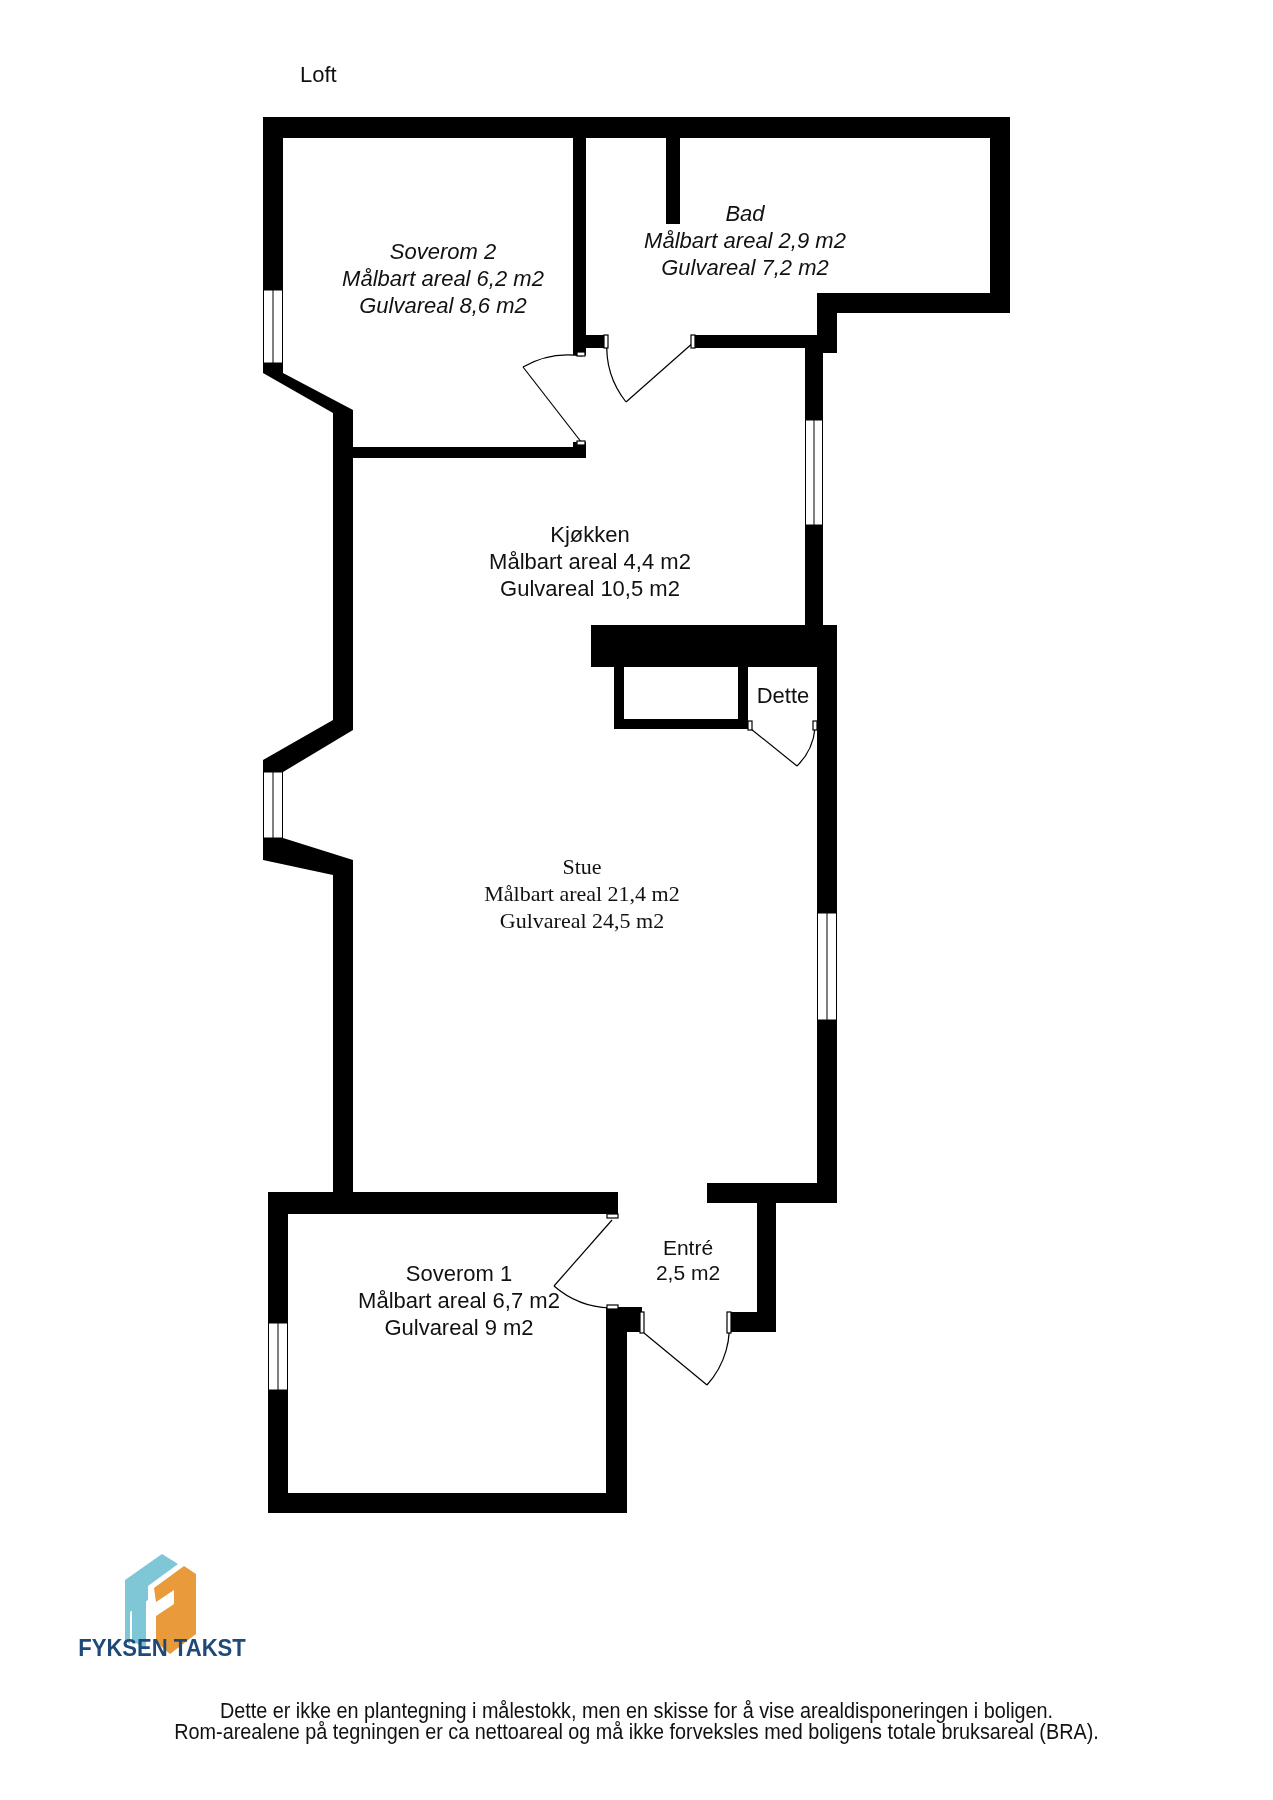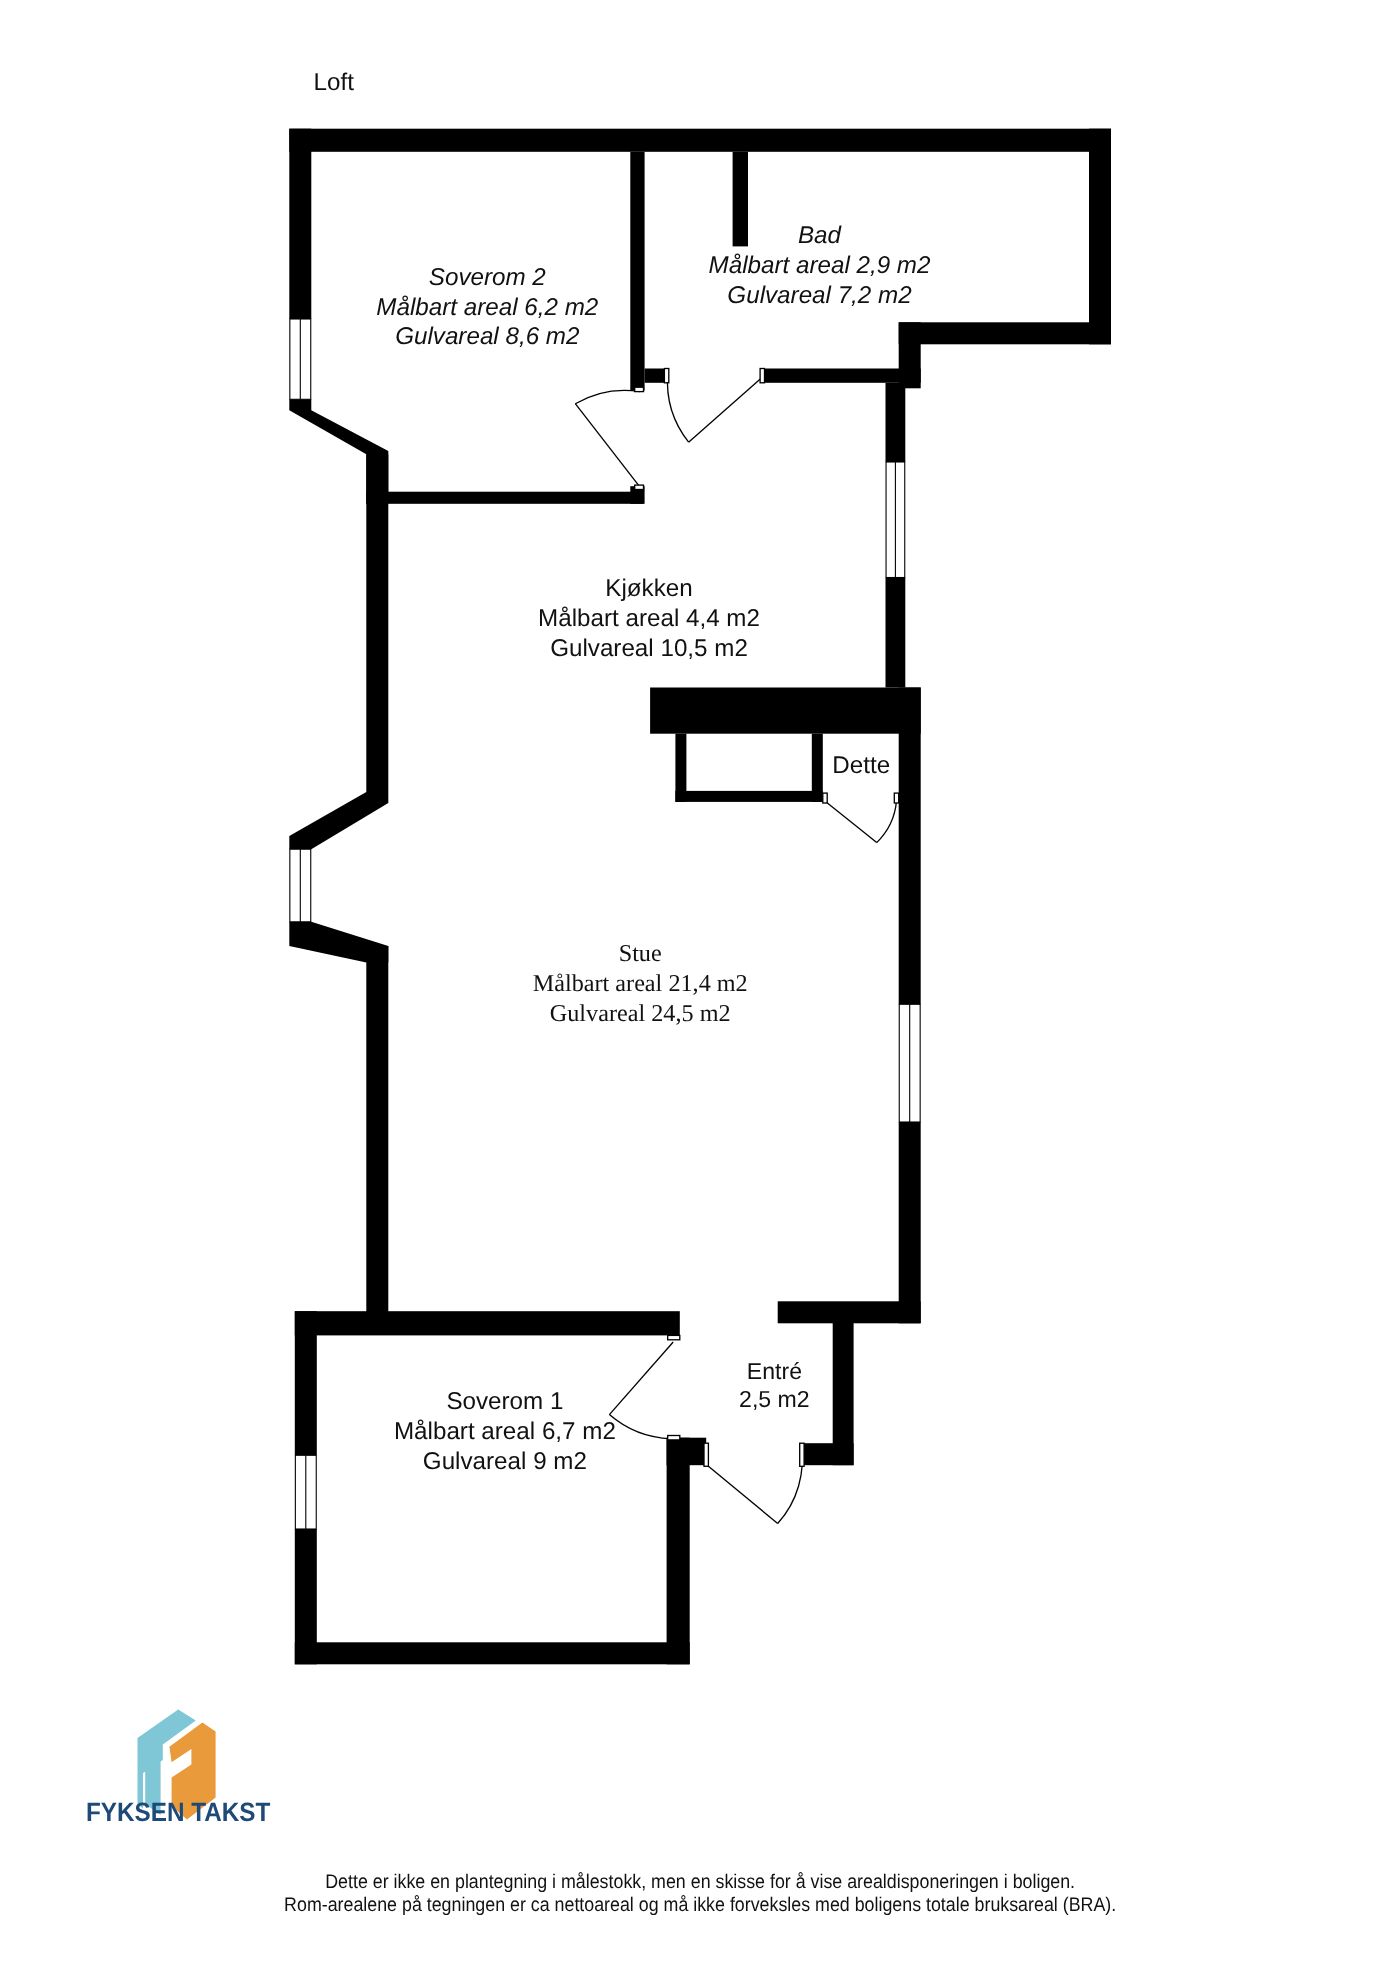--- a/index.html
+++ b/index.html
@@ -2,27 +2,27 @@
 <html><head>
 <meta charset="utf-8">
 <style>
   html, body { margin: 0; padding: 0; background: #ffffff; }
   body { width: 1273px; height: 1800px; position: relative; overflow: hidden;
          font-family: "Liberation Sans", "DejaVu Sans", sans-serif; color: #111; }
   #plan { position: absolute; left: 0; top: 0; width: 1273px; height: 1800px; }
   .lbl { position: absolute; text-align: center; font-size: 22px; line-height: 27px;
          white-space: nowrap; transform: translateX(-50%); color: #111; }
   .lbl div { display: block; }
-  .floor-label { position: absolute; left: 285px; top: 62px; font-size: 22px; color: #111; }
+  .floor-label { position: absolute; left: 300px; top: 62px; font-size: 22px; color: #111; }
   .logo { position: absolute; left: 70px; top: 1550px; width: 185px; height: 120px; }
   .logo-text { position: absolute; left: 62px; top: 1634px; width: 200px; text-align: center;
                font-weight: bold; font-size: 24px; color: #1d4a78; letter-spacing: 0px;
                transform: scaleX(0.92); transform-origin: center; }
   .disclaimer { position: absolute; left: 0; top: 1700px; width: 1273px; text-align: center;
-                font-size: 18px; line-height: 21px; color: #111; }
+                font-size: 22px; line-height: 21px; color: #111; }
   .disclaimer div { transform: scaleX(0.9); transform-origin: center; }
 </style>
 </head>
 <body>
 
 <svg id="plan" viewBox="0 0 1273 1800" xmlns="http://www.w3.org/2000/svg">
   <g fill="#000">
 
     <rect x="263" y="117" width="747" height="21"></rect>
 
@@ -155,21 +155,21 @@
 <div class="lbl" style="left:783px; top:682px;">
   <div>Dette</div>
 </div>
 
 <div class="lbl" style="left:582px; top:853px;font-family:Liberation Serif, serif;">
   <div>Stue</div>
   <div>Målbart areal 21,4 m2</div>
   <div>Gulvareal 24,5 m2</div>
 </div>
 
-<div class="lbl" style="left:704px; top:1235px; font-size:21px; line-height:25px;">
+<div class="lbl" style="left:688px; top:1235px; font-size:21px; line-height:25px;">
   <div>Entré</div>
   <div>2,5 m2</div>
 </div>
 
 <div class="lbl" style="left:459px; top:1260px;">
   <div>Soverom 1</div>
   <div>Målbart areal 6,7 m2</div>
   <div>Gulvareal 9 m2</div>
 </div>
 

